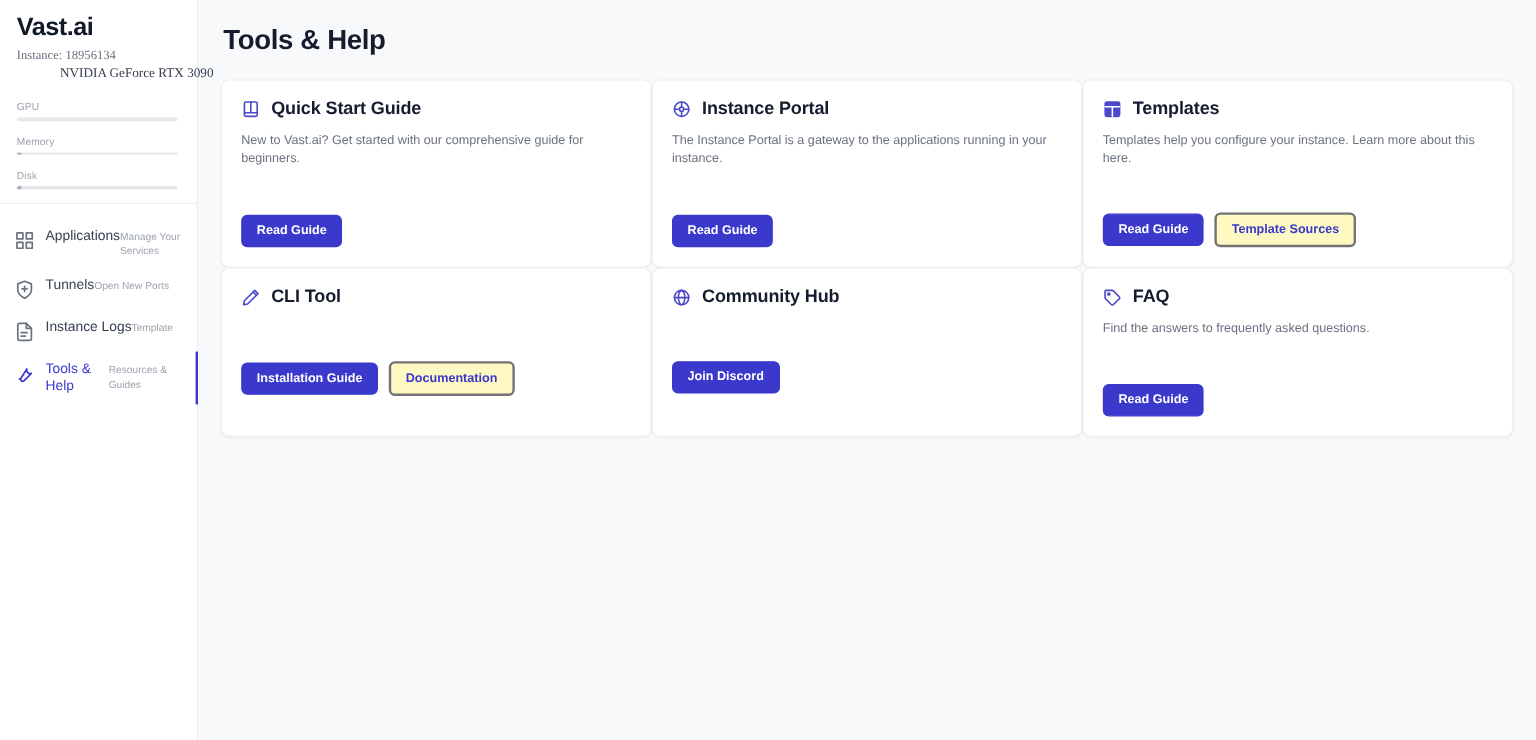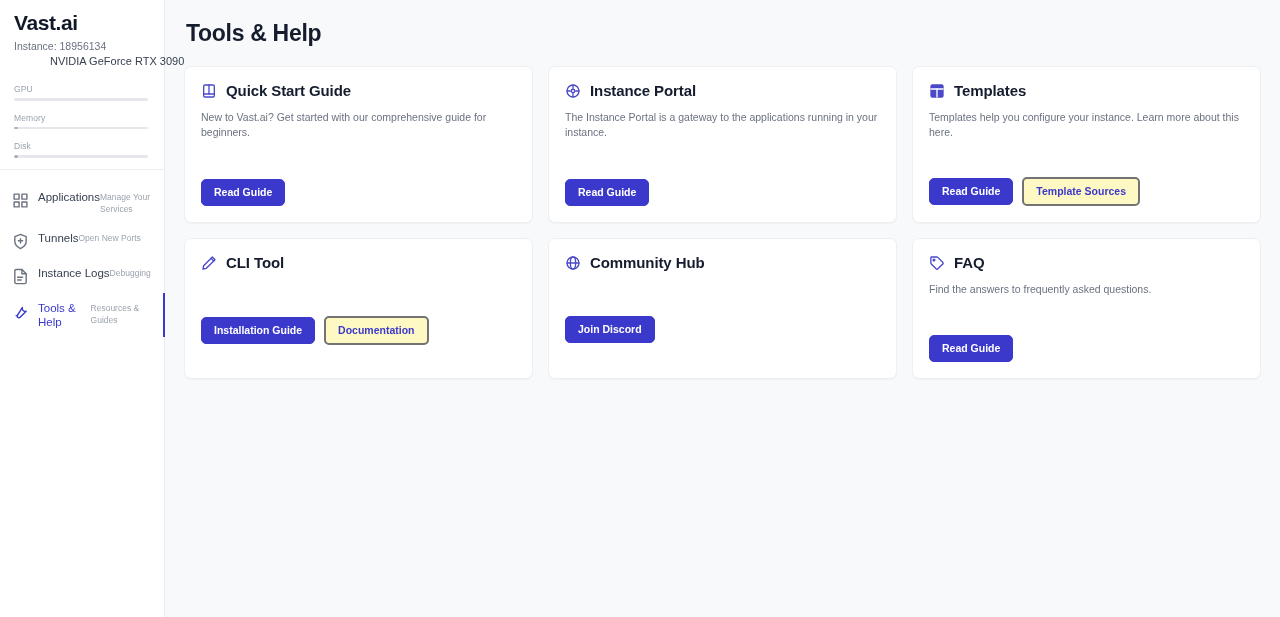--- a/index.html
+++ b/index.html
@@ -27,21 +27,21 @@
     padding: 0;
   }
   .brand {
     font-size: 21px;
     font-weight: bold;
     letter-spacing: -0.4px;
     color: #111827;
     padding: 10px 0 0 14px;
     line-height: 26px;
   }
-  .instance-meta { padding: 3px 0 0 14px; }
+  .instance-meta { padding: 3px 0 0 14px; font-family: Liberation Serif, serif; }
   .instance-id {
     font-size: 10.5px;
     color: #6b7280;
     line-height: 15px;
   }
   .gpu-name {
     font-size: 11px;
     color: #374151;
     line-height: 15px;
     white-space: nowrap;
@@ -130,21 +130,20 @@
     font-weight: bold;
     color: #141c2e;
     letter-spacing: -0.3px;
     line-height: 30px;
     margin: 4px 0 18px 2px;
   }
 
   .grid {
     display: grid;
     grid-template-columns: repeat(3, 1fr);
-    gap: 15px;
   }
   .card {
     background: #ffffff;
     border: 1px solid #edeff3;
     border-radius: 7px;
     padding: 14px 16px 16px 16px;
     min-height: 118px;
     display: flex;
     flex-direction: column;
     box-shadow: 0 1px 1px rgba(16,24,40,0.03);
@@ -265,21 +264,21 @@
         </div>
         <div class="nav-item">
           <span class="nav-ico"><svg viewBox="0 0 24 24" fill="none" stroke="currentColor" stroke-width="2" stroke-linecap="round" stroke-linejoin="round">
               <path d="M14 2H6a2 2 0 0 0-2 2v16a2 2 0 0 0 2 2h12a2 2 0 0 0 2-2V8z"></path>
               <polyline points="14 2 14 8 20 8"></polyline>
               <line x1="8" y1="13" x2="15" y2="13"></line>
               <line x1="8" y1="17" x2="13" y2="17"></line>
             </svg></span>
           <span class="nav-text">
             <span class="nav-title">Instance Logs</span>
-            <span class="nav-sub">Debugging</span>
+            <span class="nav-sub">Template</span>
           </span>
         </div>
         <div class="nav-item active">
           <span class="nav-ico"><svg viewBox="0 0 24 24" fill="none" stroke="currentColor" stroke-width="2" stroke-linecap="round" stroke-linejoin="round">
               <path d="M14.7 6.3a4 4 0 0 0 5.3 5.2l-8.5 8.6a2.4 2.4 0 1 1-3.4-3.4z"></path>
               <circle cx="6" cy="18" r="1.1" fill="currentColor" stroke="none"></circle>
             </svg></span>
           <span class="nav-text">
             <span class="nav-title">Tools &amp; Help</span>
             <span class="nav-sub">Resources &amp; Guides</span>

